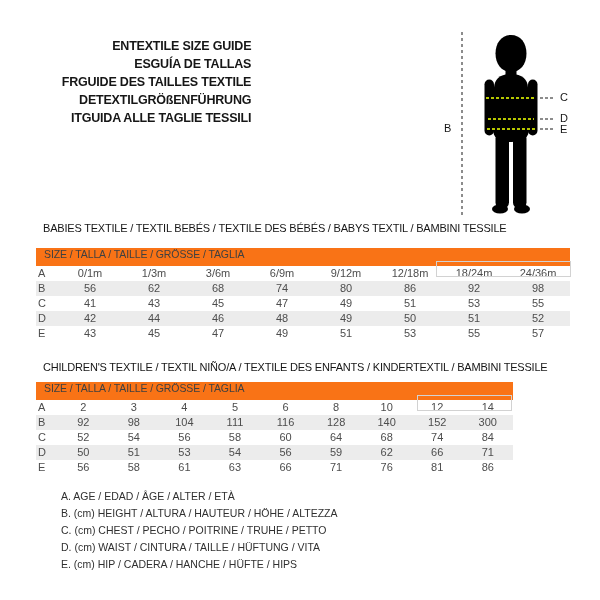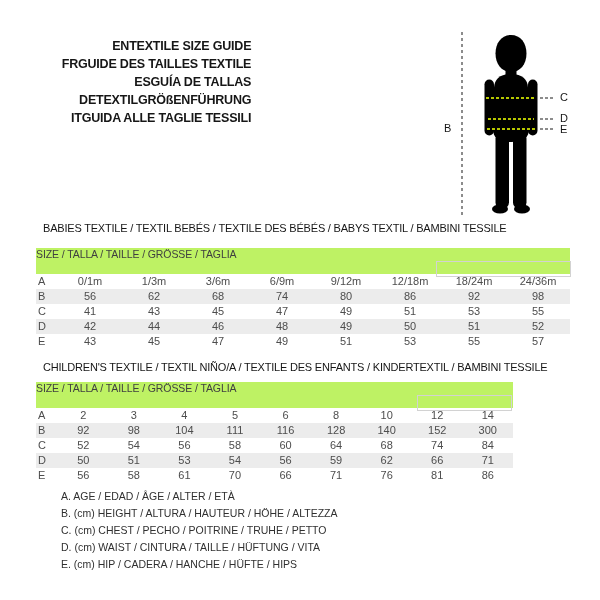--- a/index.html
+++ b/index.html
@@ -21,45 +21,45 @@
     background:repeating-linear-gradient(180deg,#8c8c8c 0 3px,transparent 3px 6px); }
   .measure { height:2px; background:repeating-linear-gradient(90deg,#b6c700 0 3px,transparent 3px 5px); }
   .conn { height:2px; background:repeating-linear-gradient(90deg,#8c8c8c 0 3px,transparent 3px 5px); }
   .fig-label { font-size:11px; color:#161616; font-weight:400; }
 
   
   .section-heading { left:43px; font-size:11px; font-weight:400; color:#161616; letter-spacing:-0.2px; white-space:nowrap; }
 
   
   .size-table { left:36px; font-size:11px; color:#4d4d4d; }
-  .size-bar { height:26px; line-height:13px; background:#bef264; color:#404040; font-size:10.5px; padding-left:0; letter-spacing:-0.1px; }
+  .size-bar { height:18px; line-height:13px; background:#f97316; color:#404040; font-size:10.5px; padding-left:8px; letter-spacing:-0.1px; }
   .t-row { display:flex; height:15px; line-height:15px; }
   .t-row.shaded { background:#ececec; }
   .t-label { width:20px; padding-left:2px; flex:none; }
   .t-cell { flex:1; text-align:center; }
 
   
   .artifact { border:1px solid #d2d2d2; background:transparent; }
 
   
   .legend { left:44px; top:488px; font-size:10.5px; color:#303030; }
   .legend-line { height:17px; line-height:17px; white-space:nowrap;margin-left:17px; }
 </style>
 </head>
 <body>
 
 <div class="abs lang-block">
   <div class="lang-row">
     <span class="lang-code">EN</span><span>TEXTILE SIZE GUIDE</span>
   </div>
   <div class="lang-row">
+    <span class="lang-code">ES</span><span>GUÍA DE TALLAS</span>
+  </div>
+  <div class="lang-row">
     <span class="lang-code">FR</span><span>GUIDE DES TAILLES TEXTILE</span>
-  </div>
-  <div class="lang-row">
-    <span class="lang-code">ES</span><span>GUÍA DE TALLAS</span>
   </div>
   <div class="lang-row">
     <span class="lang-code">DE</span><span>TEXTILGRÖßENFÜHRUNG</span>
   </div>
   <div class="lang-row">
     <span class="lang-code">IT</span><span>GUIDA ALLE TAGLIE TESSILI</span>
   </div>
 </div>
 
 <svg class="abs silhouette-svg" viewBox="0 0 148 376" aria-hidden="true">
@@ -201,21 +201,21 @@
       <span class="t-cell">59</span>
       <span class="t-cell">62</span>
       <span class="t-cell">66</span>
       <span class="t-cell">71</span>
     </div>
     <div class="t-row">
       <span class="t-label">E</span>
       <span class="t-cell">56</span>
       <span class="t-cell">58</span>
       <span class="t-cell">61</span>
-      <span class="t-cell">70</span>
+      <span class="t-cell">63</span>
       <span class="t-cell">66</span>
       <span class="t-cell">71</span>
       <span class="t-cell">76</span>
       <span class="t-cell">81</span>
       <span class="t-cell">86</span>
     </div>
   </div>
 <div class="abs artifact" style="left:417px; top:395px; width:93px; height:14px;"></div>
 
 <div class="abs legend">

